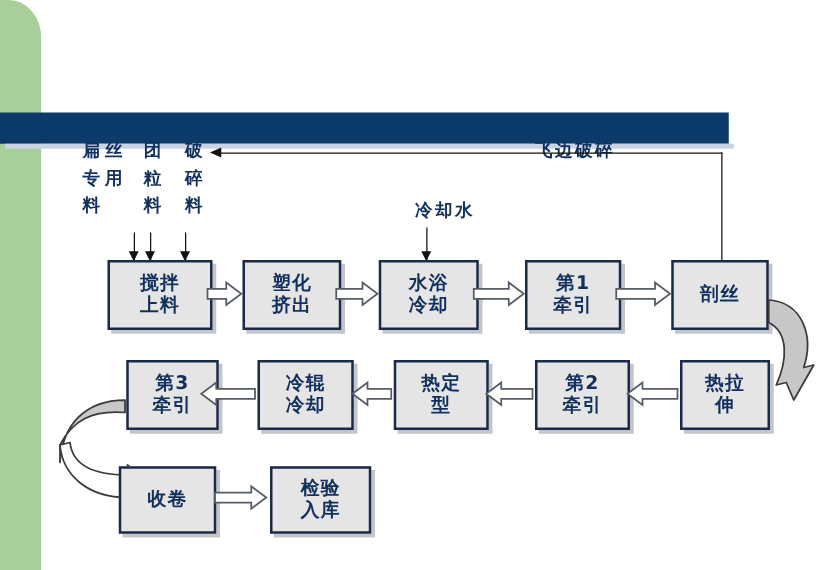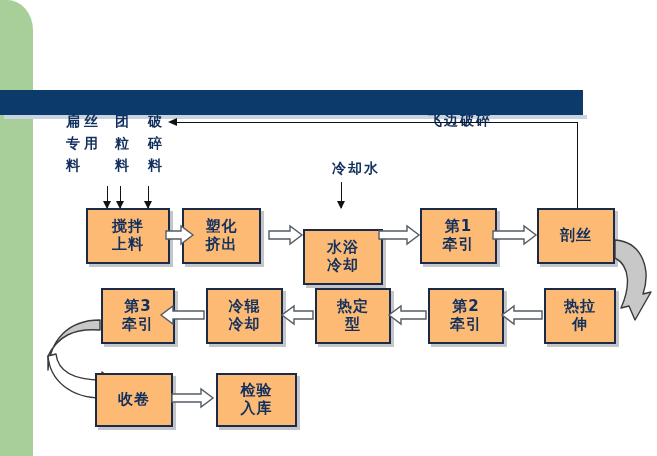--- a/index.html
+++ b/index.html
@@ -33,21 +33,21 @@
   #title{
     position:absolute;left:42px;top:34px;width:520px;height:46px;
     color:#126b63;
     font-size:30px;font-weight:bold;letter-spacing:1px;
     line-height:46px;white-space:nowrap;
     text-shadow:1px 1px 0 rgba(0,60,60,.35);
   }
 
   
   .box{
-    position:absolute;background:#fdba74;
+    position:absolute;background:#e5e5e5;
     border:2px solid #1b2a46;
     box-shadow:3px 3px 0 rgba(120,128,140,.45);
     color:#12305e;font-weight:bold;font-size:15px;
     display:flex;flex-direction:column;align-items:center;justify-content:center;
     line-height:1.18;text-align:center;letter-spacing:1px;
   }
   .box span{display:block;white-space:nowrap;}
 
   
   .vlabel{
@@ -127,25 +127,25 @@
   <div class="vline" style="left:577px;top:122px;height:90px;"></div>
 
   <div class="flat-label" style="left:332px;top:160px;font-family:Liberation Serif, serif;">冷却水</div>
   <div class="vline" style="left:341px;top:182px;height:26px;"></div>
   <div class="tip-down" style="left:337px;top:201px;"></div>
 
   <div class="box" style="left:86px;top:208px;width:80px;height:52px;">
     <span>搅拌</span>
     <span>上料</span>
   </div>
-  <div class="box" style="left:182px;top:208px;width:75px;height:52px;">
+  <div class="box" style="left:194px;top:208px;width:75px;height:52px;">
     <span>塑化</span>
     <span>挤出</span>
   </div>
-  <div class="box" style="left:303px;top:208px;width:76px;height:52px;margin-top:21px;">
+  <div class="box" style="left:303px;top:208px;width:76px;height:52px;">
     <span>水浴</span>
     <span>冷却</span>
   </div>
   <div class="box" style="left:420px;top:208px;width:73px;height:52px;">
     <span>第1</span>
     <span>牵引</span>
   </div>
   <div class="box" style="left:537px;top:208px;width:74px;height:52px;">
     <span>剖丝</span>
   </div>

